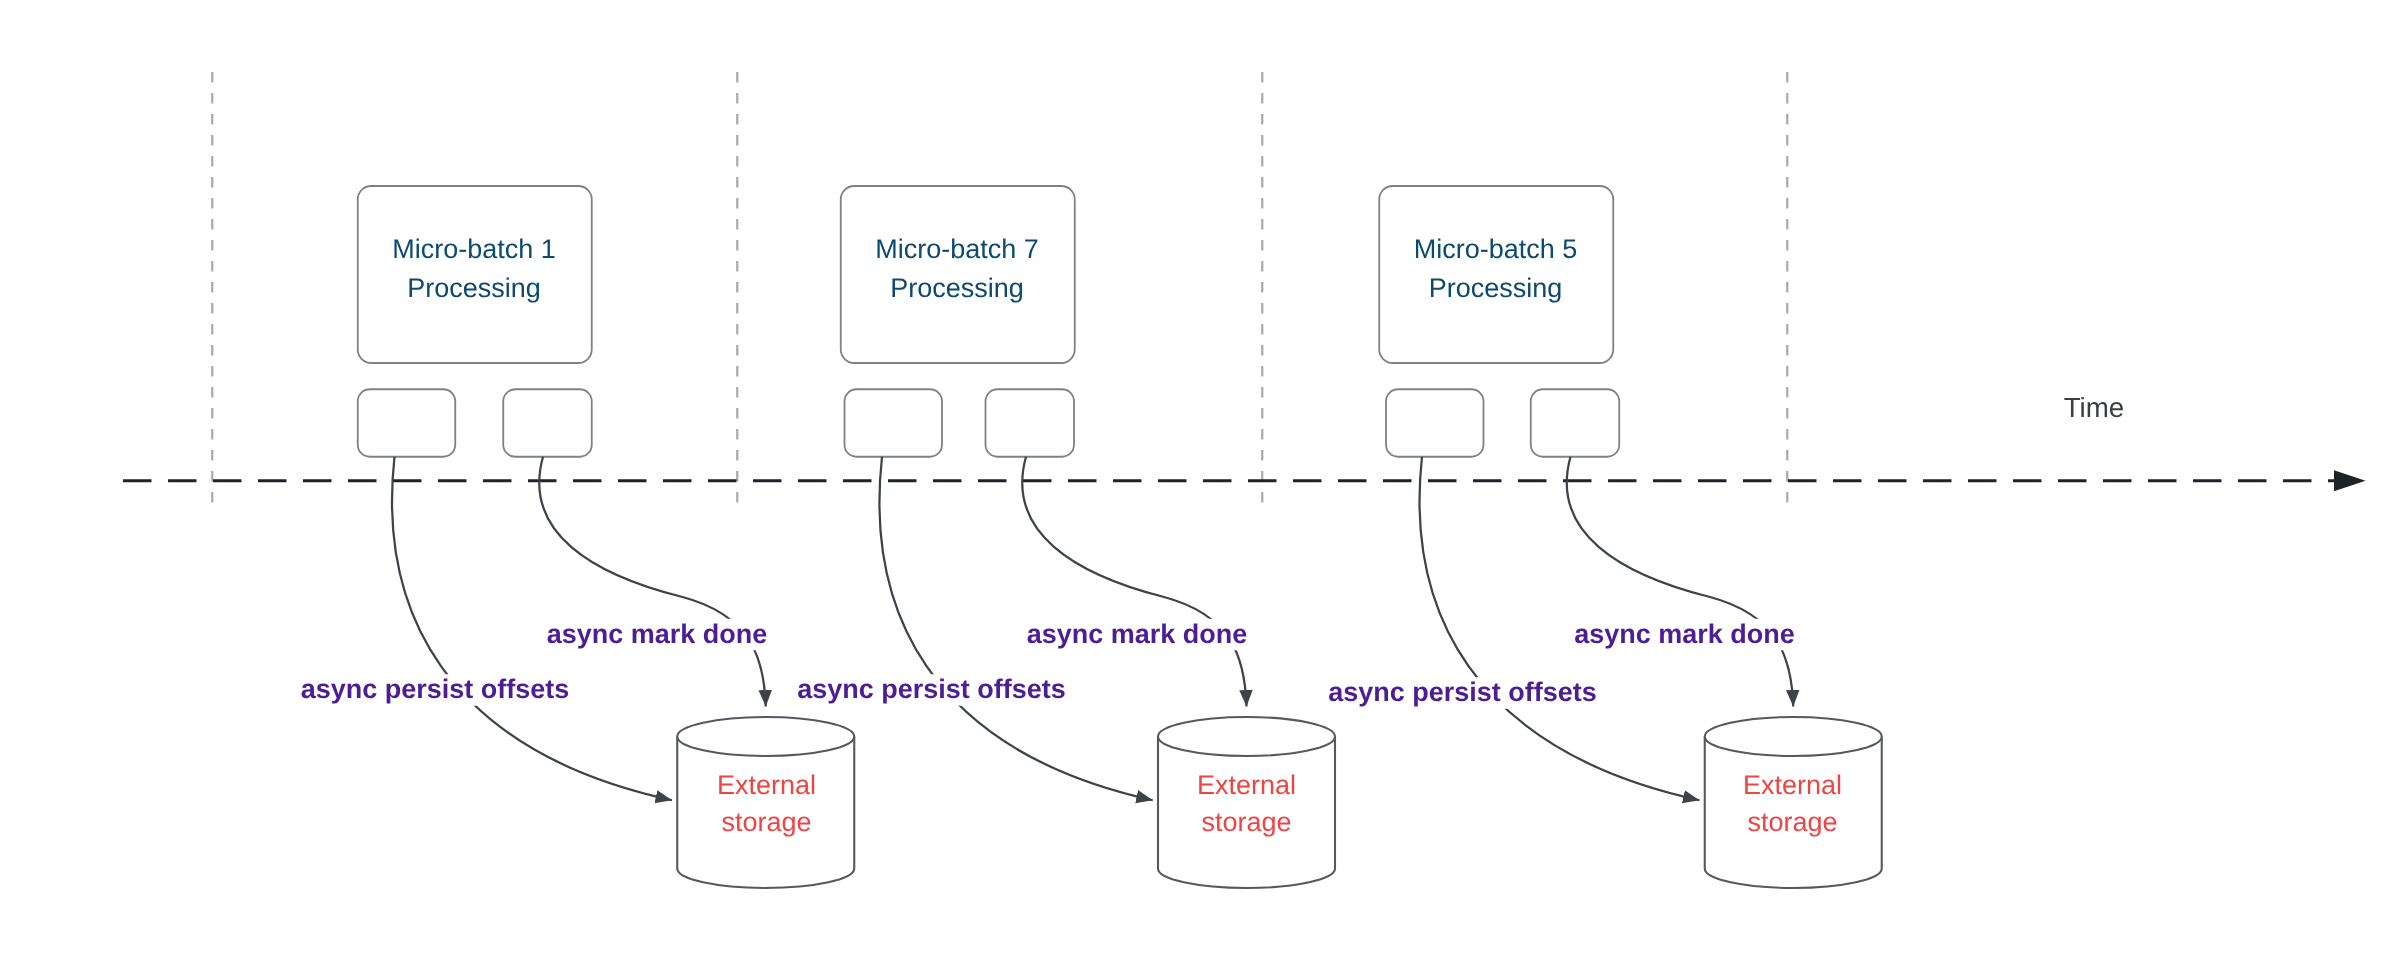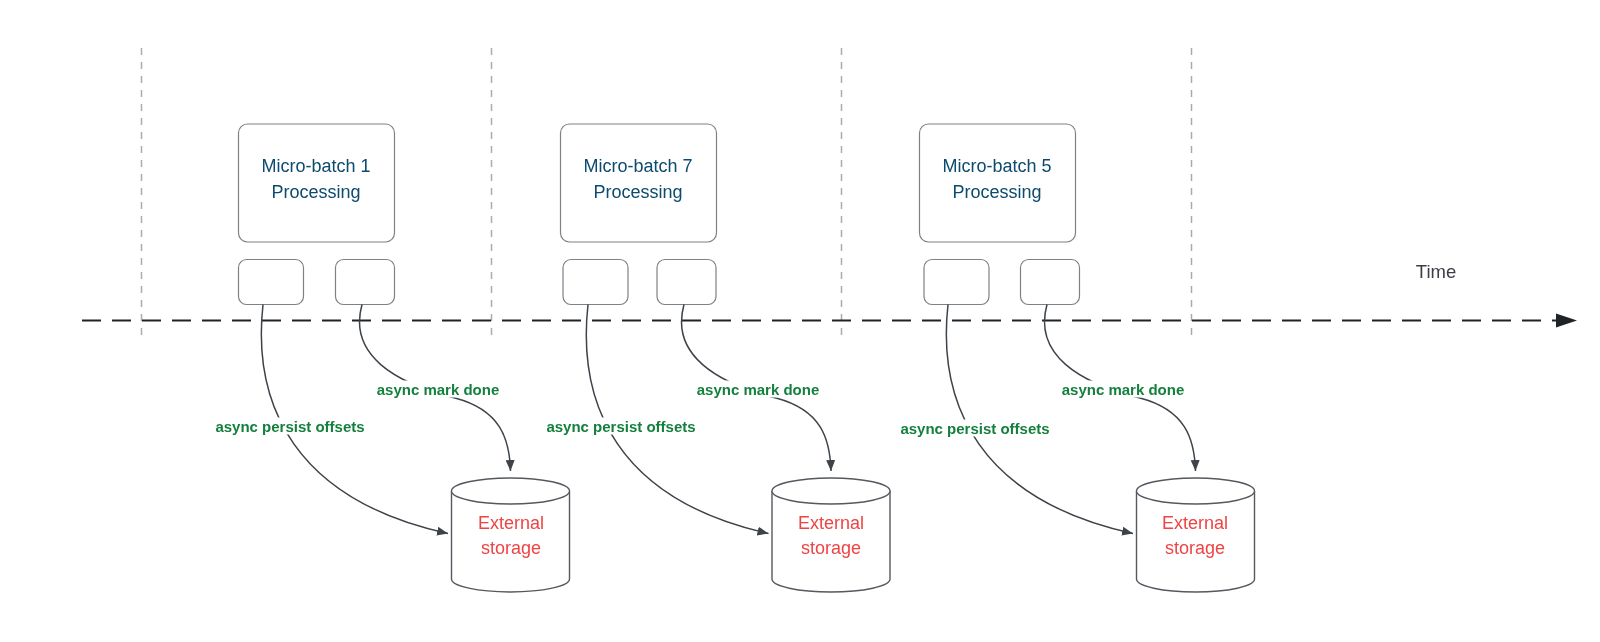--- a/index.html
+++ b/index.html
@@ -37,31 +37,32 @@
     text-align: center;
     font-size: 18px;
     line-height: 1.4;
     color: #ef4444;
     white-space: pre-line;
     pointer-events: none;
   }
   .edge-label {
     position: absolute;
     transform: translate(-50%, -50%);
-    font-size: 15px;
+    font-size: 18px;
     font-weight: bold;
-    color: #15803d;
+    color: #4c1d95;
     background: #ffffff;
     padding: 0 3px;
     white-space: nowrap;
     pointer-events: none;
+    margin-top: 34px;
   }
   .time-label {
     position: absolute;
-    left: 1436px;
+    left: 1396px;
     top: 272px;
     transform: translate(-50%, -50%);
     font-size: 18.5px;
     color: #3a3f46;
     pointer-events: none;
   }
 </style>
 </head>
 <body>
 

